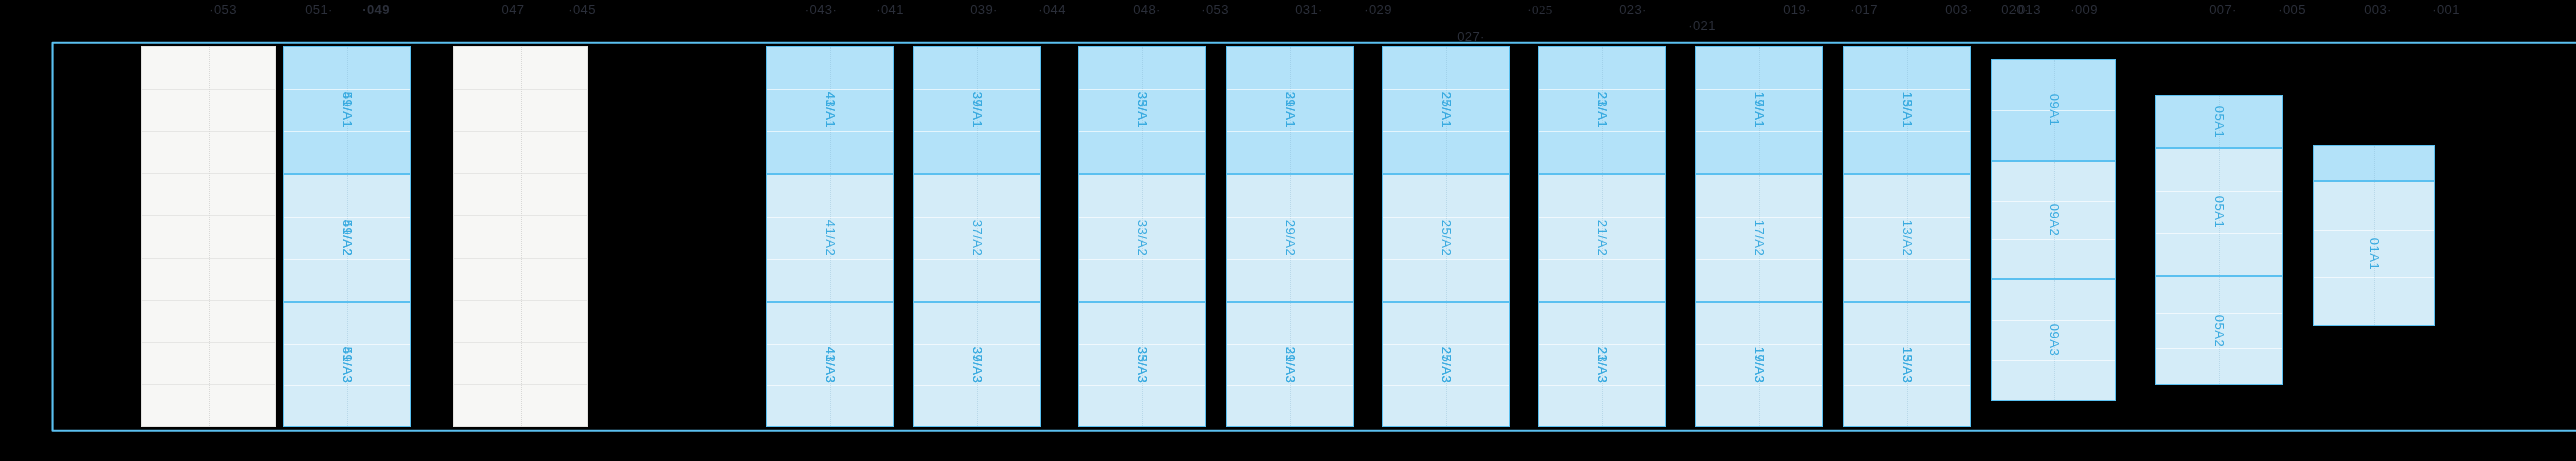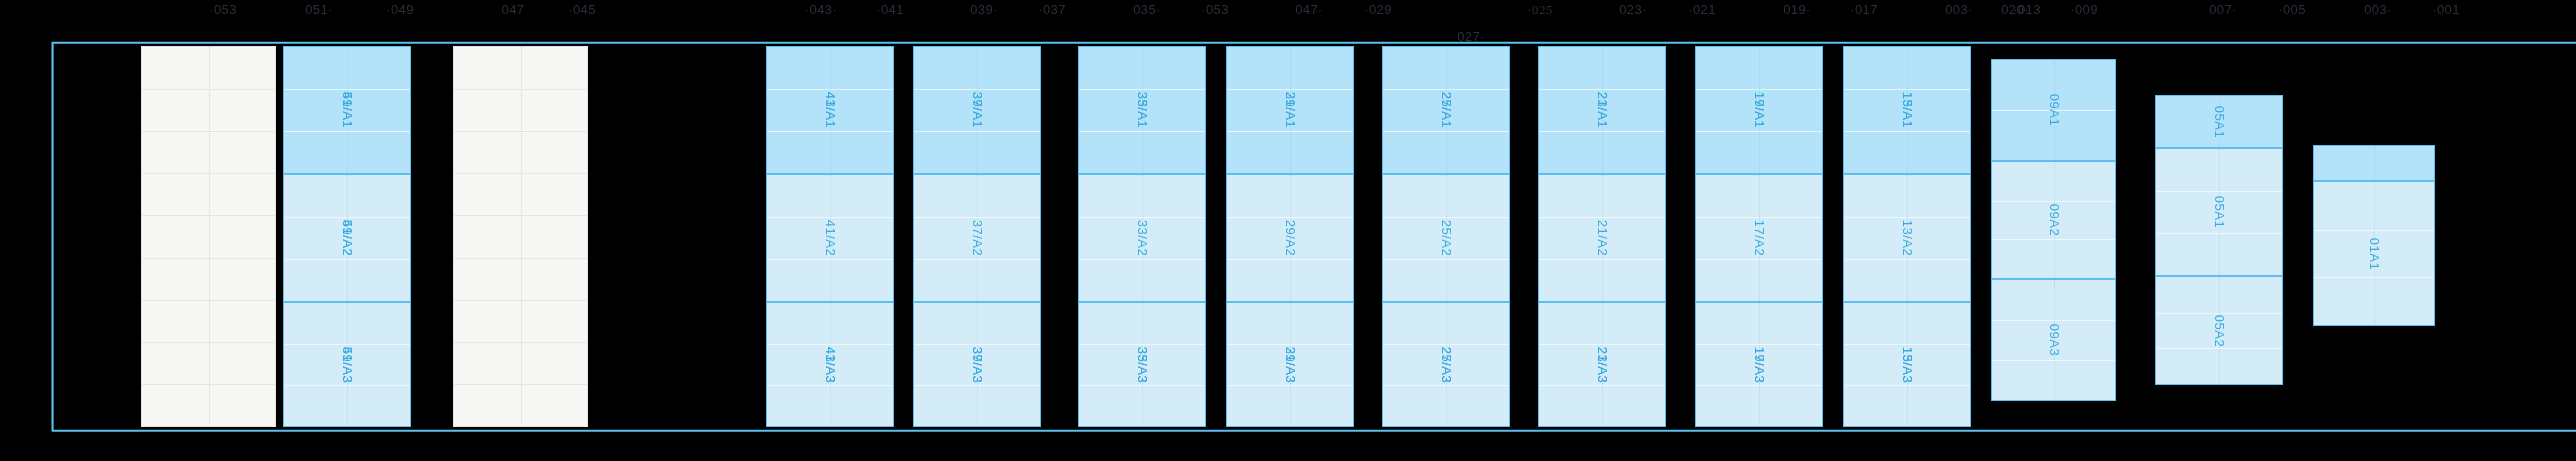--- a/index.html
+++ b/index.html
@@ -113,35 +113,35 @@
   .bay-label.dual { width: 0; height: 0; }
 </style>
 </head>
 <body>
 
 <div id="stage">
 
   <div id="bay-ruler">
       <div class="bay-tick" style="left: 223px;">·053</div>
       <div class="bay-tick" style="left: 319px;">051·</div>
-      <div class="bay-tick" style="left: 400px;">·049</div>
+      <div class="bay-tick" style="left: 376px; font-weight: bold;">·049</div>
       <div class="bay-tick" style="left: 513px;">047</div>
       <div class="bay-tick" style="left: 582px;">·045</div>
       <div class="bay-tick" style="left: 821px; text-align: right;">·043·</div>
       <div class="bay-tick" style="left: 890px;">·041</div>
       <div class="bay-tick" style="left: 984px;">039·</div>
-      <div class="bay-tick" style="left: 1052px;">·037</div>
-      <div class="bay-tick" style="left: 1147px;">035·</div>
+      <div class="bay-tick" style="left: 1052px;">·044</div>
+      <div class="bay-tick" style="left: 1147px;">048·</div>
       <div class="bay-tick" style="left: 1215px;">·053</div>
-      <div class="bay-tick" style="left: 1309px;">047·</div>
+      <div class="bay-tick" style="left: 1309px;">031·</div>
       <div class="bay-tick" style="left: 1378px;">·029</div>
       <div class="bay-tick" style="left: 1471px; margin-top: 27px;">027·</div>
       <div class="bay-tick" style="left: 1540px; font-family: Liberation Serif, serif;">·025</div>
       <div class="bay-tick" style="left: 1633px;">023·</div>
-      <div class="bay-tick" style="left: 1702px;">·021</div>
+      <div class="bay-tick" style="left: 1702px; margin-top: 16px;">·021</div>
       <div class="bay-tick" style="left: 1797px;">019·</div>
       <div class="bay-tick" style="left: 1864px;">·017</div>
       <div class="bay-tick" style="left: 1959px;">003·</div>
       <div class="bay-tick" style="left: 2027px;">·013</div>
       <div class="bay-tick" style="left: 2015px;">020·</div>
       <div class="bay-tick" style="left: 2084px;">·009</div>
       <div class="bay-tick" style="left: 2223px;">007·</div>
       <div class="bay-tick" style="left: 2292px;">·005</div>
       <div class="bay-tick" style="left: 2378px;">003·</div>
       <div class="bay-tick" style="left: 2446px;">·001</div>

